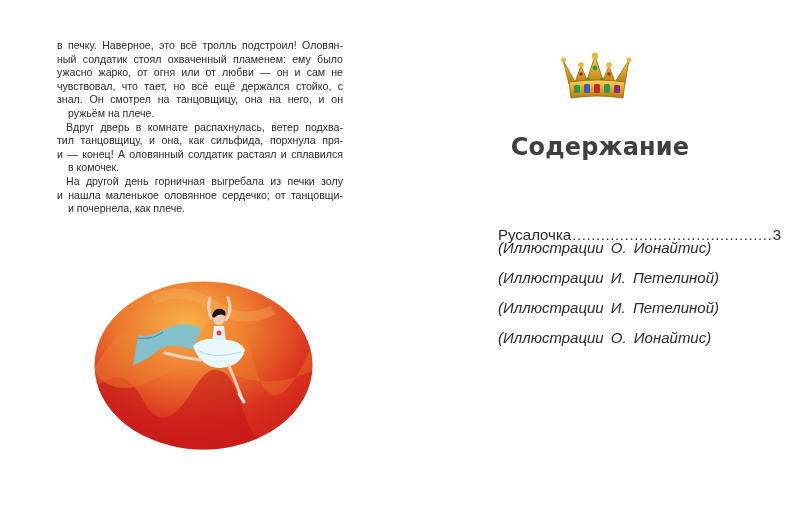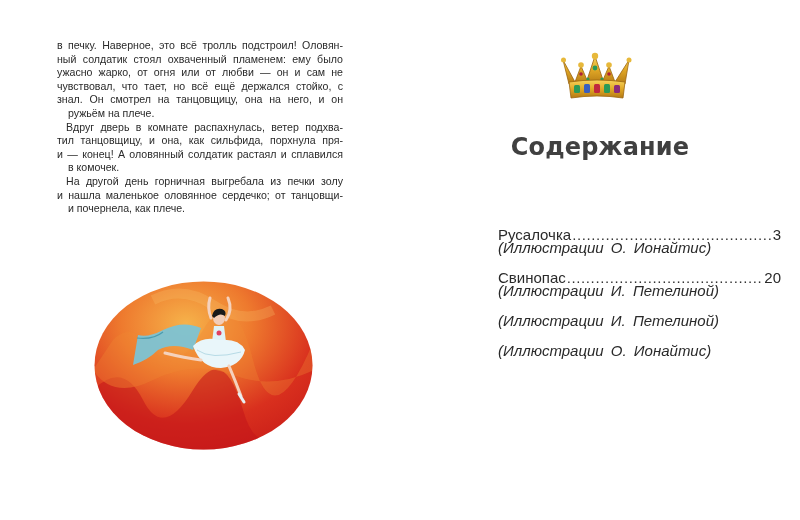--- a/index.html
+++ b/index.html
@@ -133,25 +133,20 @@
   <div class="toc">
     <div class="toc-entry">
       <div class="toc-row">
         <span class="t">Русалочка</span>
         <span class="dots"></span>
         <span class="pg">3</span>
       </div>
       <div class="toc-credit">(Иллюстрации О. Ионайтис)</div>
     </div>
     <div class="toc-entry">
-      <div class="toc-row">
-        <span class="t">Свинопас</span>
-        <span class="dots"></span>
-        <span class="pg">20</span>
-      </div>
       <div class="toc-credit">(Иллюстрации И. Петелиной)</div>
     </div>
     <div class="toc-entry">
       <div class="toc-credit">(Иллюстрации И. Петелиной)</div>
     </div>
     <div class="toc-entry">
       <div class="toc-credit">(Иллюстрации О. Ионайтис)</div>
     </div>
   </div>
 </div>

